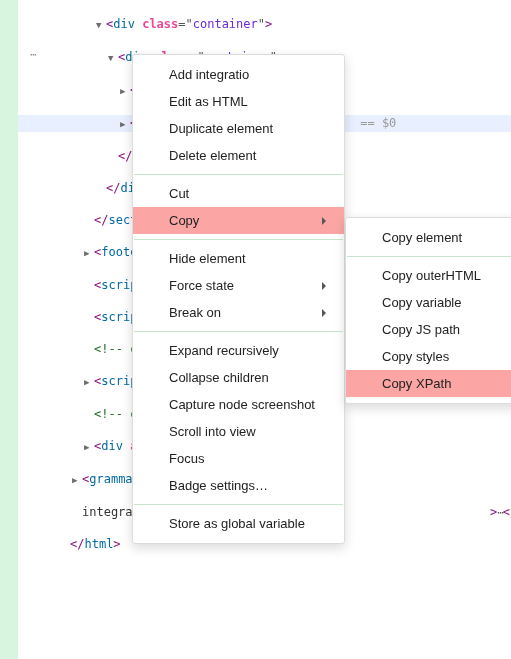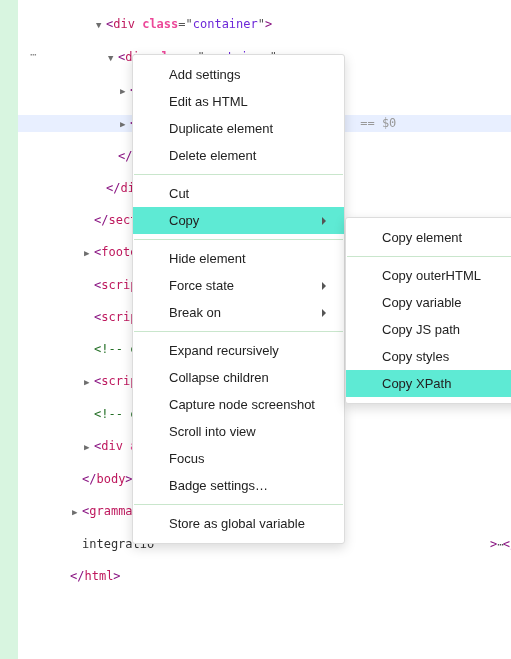--- a/index.html
+++ b/index.html
@@ -26,21 +26,21 @@
     top: 0;
     right: 0;
     white-space: pre;
     line-height: 16px;
   }
   .line { padding-left: 0; }
   .highlighted {
     background: #e8efff;
   }
   .t-brk { color: #881280; } 
-  .t-tag { color: #be185d; }
+  .t-tag { color: #0369a1; }
   .t-attr { color: #ec4899; font-weight: bold; }
   .t-val  { color: #6d28d9; }
   .t-eq   { color: #555; }
   .t-link { color: #1155cc; text-decoration: underline; }
   .t-comment { color: #236e25; }
   .t-dim  { color: #999; }
   .tri::before {
     content: '▶';
     font-size: 9px;
     color: #6e6e6e;
@@ -102,21 +102,21 @@
   .menu-item.has-sub::after {
     content: '';
     position: absolute;
     right: 14px;
     top: 50%;
     margin-top: -4px;
     border: 4px solid transparent;
     border-left-color: #555;
   }
   .menu-item.hover {
-    background: #5eead4;
+    background: #fca5a5;
   }
   .menu-sep {
     height: 1px;
     margin: 5px 1px;
     background: #c9e6cc;
   }
 </style>
 </head>
 <body>
 
@@ -131,29 +131,28 @@
 <div class="line" style="padding-left:100px"><span class="t-brk">&lt;/</span><span class="t-tag">di</span></div>
 <div class="line" style="padding-left:88px"><span class="t-brk">&lt;/</span><span class="t-tag">div</span><span class="t-brk">&gt;</span></div>
 <div class="line" style="padding-left:76px"><span class="t-brk">&lt;/</span><span class="t-tag">sectio</span></div>
 <div class="line" style="padding-left:66px"><span class="tri"></span><span class="t-brk">&lt;</span><span class="t-tag">footer</span><span class="t-brk">&gt;</span></div>
 <div class="line" style="padding-left:76px"><span class="t-brk">&lt;</span><span class="t-tag">script </span><span style="position:absolute; left:296px;"><span class="t-link">Qsfc_JOwsWB4VFDhTPM73urY</span></span></div>
 <div class="line" style="padding-left:76px"><span class="t-brk">&lt;</span><span class="t-tag">script </span><span style="position:absolute; left:296px;"><span class="t-eq">"</span><span class="t-link">/js/main.js</span><span class="t-eq">"</span><span class="t-brk">&gt;&lt;/</span><span class="t-tag">script</span><span class="t-brk">&gt;</span></span></div>
 <div class="line" style="padding-left:76px"><span class="t-comment">&lt;!-- cri</span></div>
 <div class="line" style="padding-left:66px"><span class="tri"></span><span class="t-brk">&lt;</span><span class="t-tag">script </span></div>
 <div class="line" style="padding-left:76px"><span class="t-comment">&lt;!-- cri</span></div>
 <div class="line" style="padding-left:66px"><span class="tri"></span><span class="t-brk">&lt;</span><span class="t-tag">div</span> <span class="t-attr">ari</span></div>
-<div class="line" style="padding-left:64px"><span class="t-brk">&lt;/</span><span class="t-tag">body</span><span class="t-brk">&gt;</span></div>
 <div class="line" style="padding-left:54px"><span class="tri"></span><span class="t-brk">&lt;</span><span class="t-tag">grammarly</span></div>
 <div class="line" style="padding-left:64px"><span>integratio</span><span style="position:absolute; left:472px;"><span class="t-brk">&gt;</span><span class="ellipsis">⋯</span><span class="t-brk">&lt;/</span></span></div>
 <div class="line" style="padding-left:52px"><span class="t-brk">&lt;/</span><span class="t-tag">html</span><span class="t-brk">&gt;</span></div>
 </div>
 
 <div class="menu menu-main">
   <div class="menu-item">
-      <span>Add settings</span>
+      <span>Add integratio</span>
     </div>
   <div class="menu-item">
       <span>Edit as HTML</span>
     </div>
   <div class="menu-item">
       <span>Duplicate element</span>
     </div>
   <div class="menu-item">
       <span>Delete element</span>
     </div>

